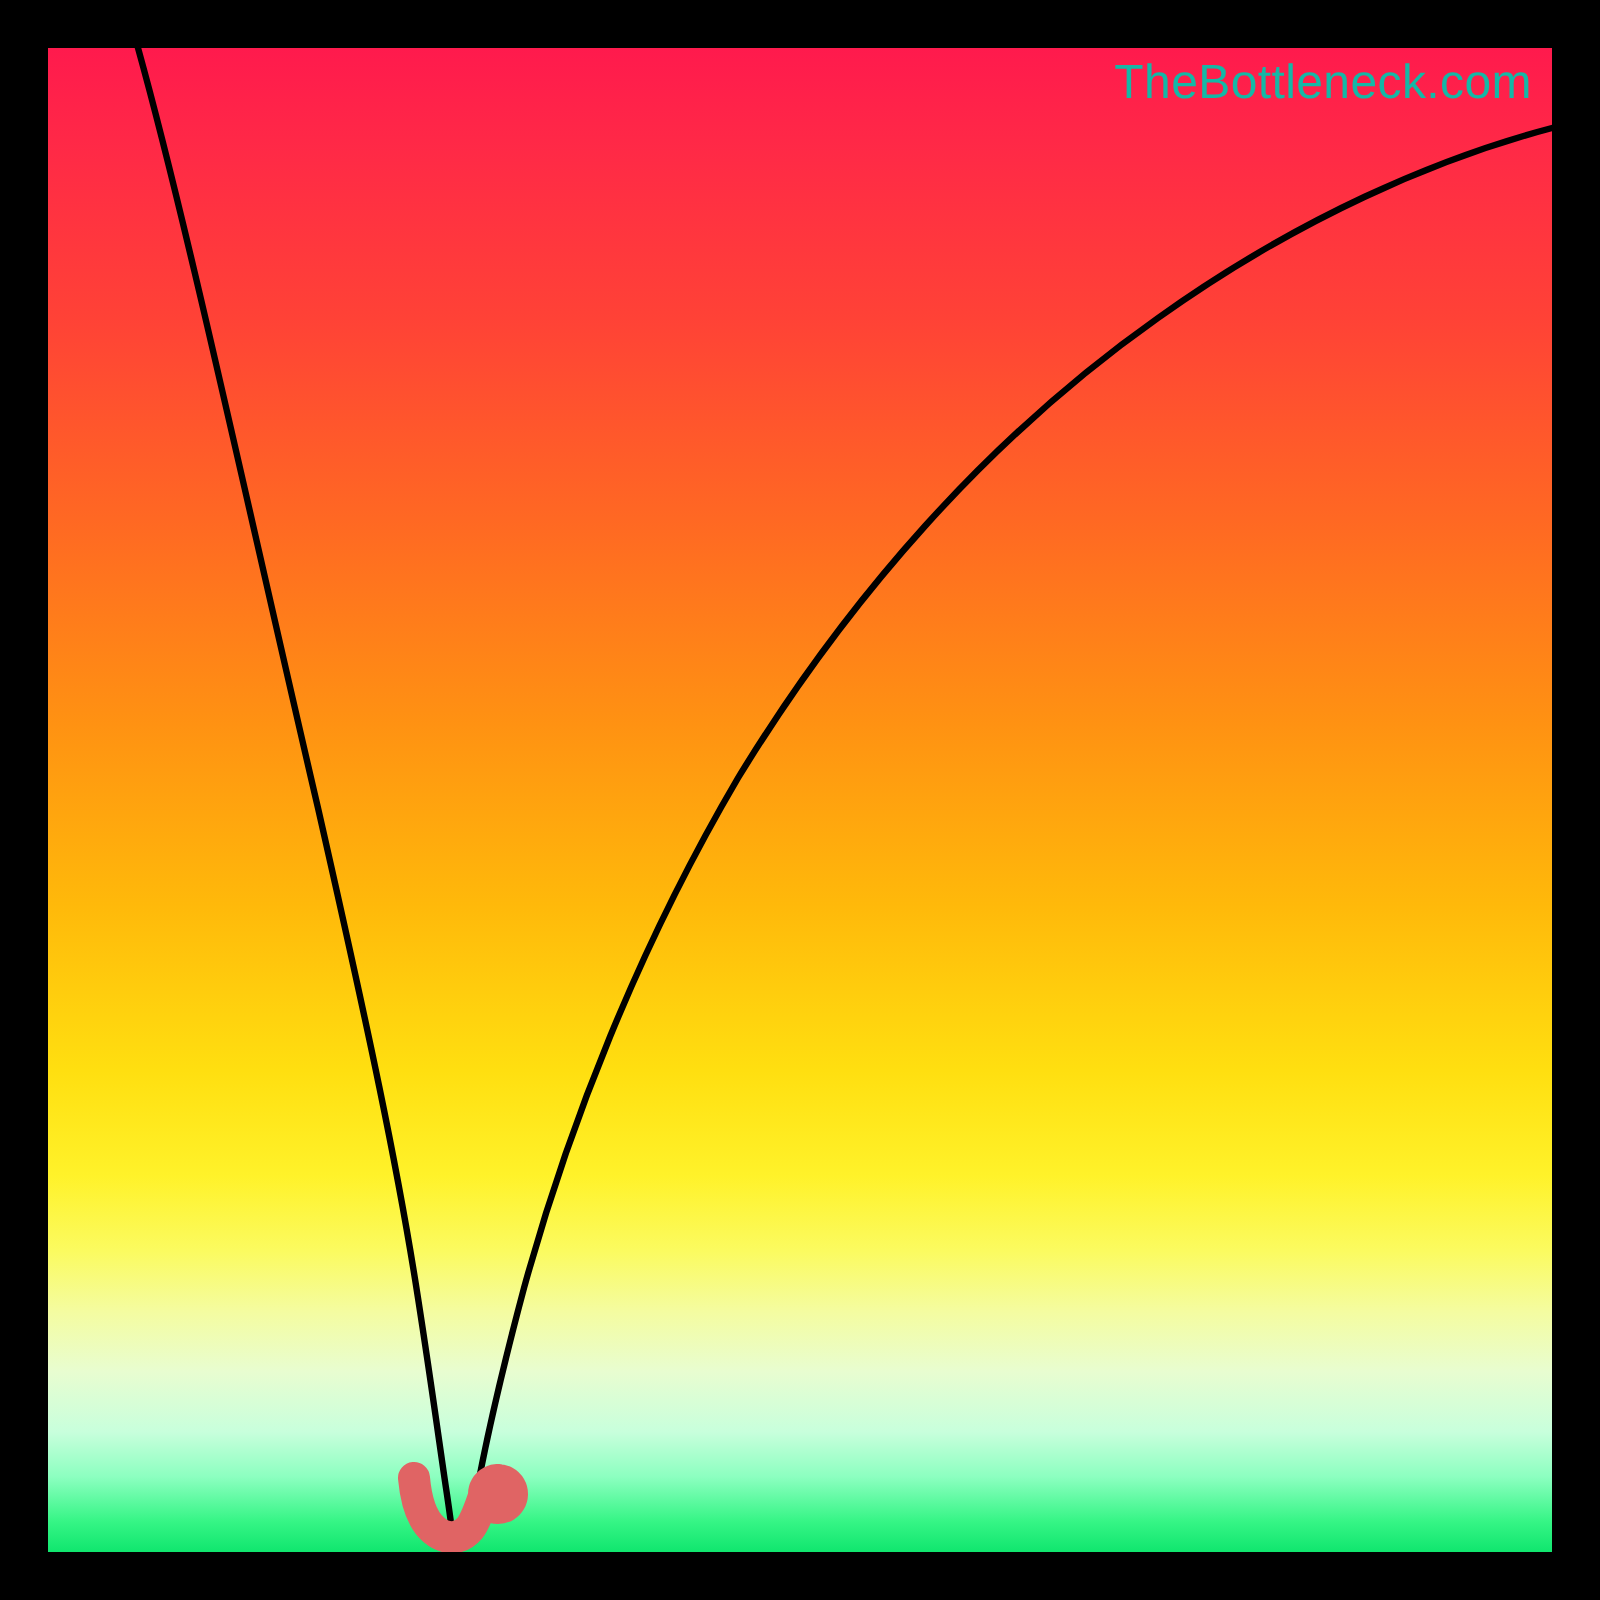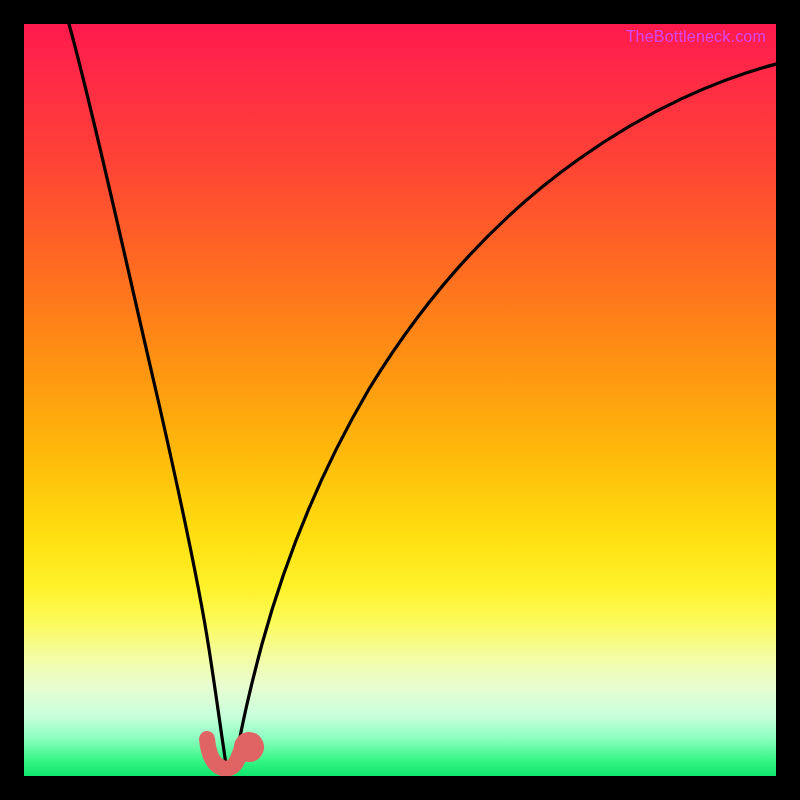--- a/index.html
+++ b/index.html
@@ -43,22 +43,22 @@
       #c8ffdc 92%,
       #8cffc0 95%,
       #35f585 98%,
       #10e66e 100%
     );
   }
   .watermark {
     position: absolute;
     top: 4px;
     right: 10px;
-    color: #d946ef;
-    font-size: 16px;
+    color: #14b8a6;
+    font-size: 24px;
     letter-spacing: 0.2px;
     font-weight: 500;
     user-select: none;
     text-align: center;
   }
   svg.curves {
     position: absolute;
     inset: 0;
   }
 </style>

